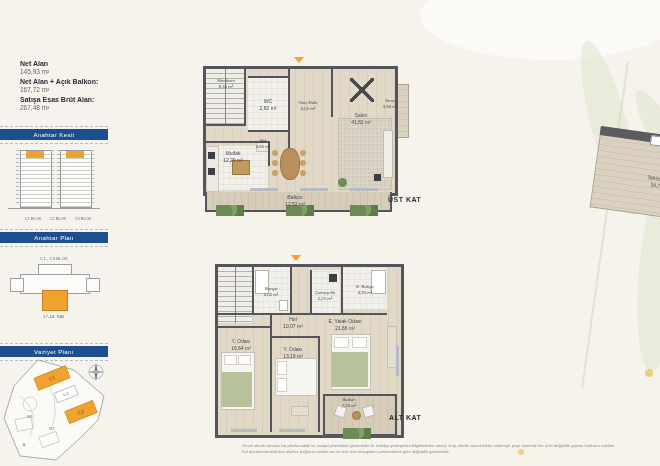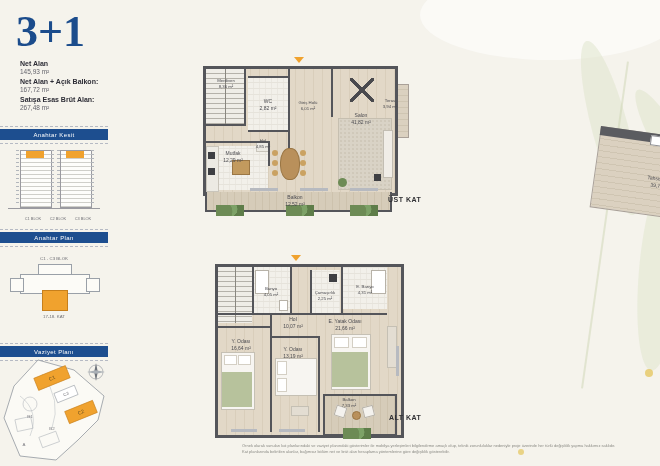--- a/index.html
+++ b/index.html
@@ -85,21 +85,20 @@
 
   <div class="wash" style="left:420px;top:-30px;width:260px;height:90px;background:rgba(255,255,255,.55);"></div>
   <div class="leaf" style="left:520px;top:110px;width:180px;height:36px;background:#dde3ca;opacity:.5;transform:rotate(75deg);"></div>
   <div class="leaf" style="left:560px;top:250px;width:200px;height:42px;background:#e0e5cd;opacity:.55;transform:rotate(95deg);"></div>
   <div class="leaf" style="left:600px;top:140px;width:150px;height:30px;background:#d6dec1;opacity:.4;transform:rotate(60deg);"></div>
   <div class="leaf" style="left:604px;top:60px;width:2px;height:330px;border-radius:0;background:#cdd6b4;opacity:.5;transform:rotate(8deg);"></div>
   <div class="dot" style="left:645px;top:369px;width:8px;height:8px;opacity:.75;"></div>
   <div class="dot" style="left:518px;top:449px;width:6px;height:6px;opacity:.7;"></div>
 
   <div class="title">
-    <span class="big">3+1</span>
   </div>
 
   <div class="areas">
     <div class="area-row">
       <span class="area-label">Net Alan</span>
       <span class="area-value">145,93 m²</span>
     </div>
     <div class="area-row">
       <span class="area-label">Net Alan + Açık Balkon:</span>
       <span class="area-value">167,72 m²</span>

